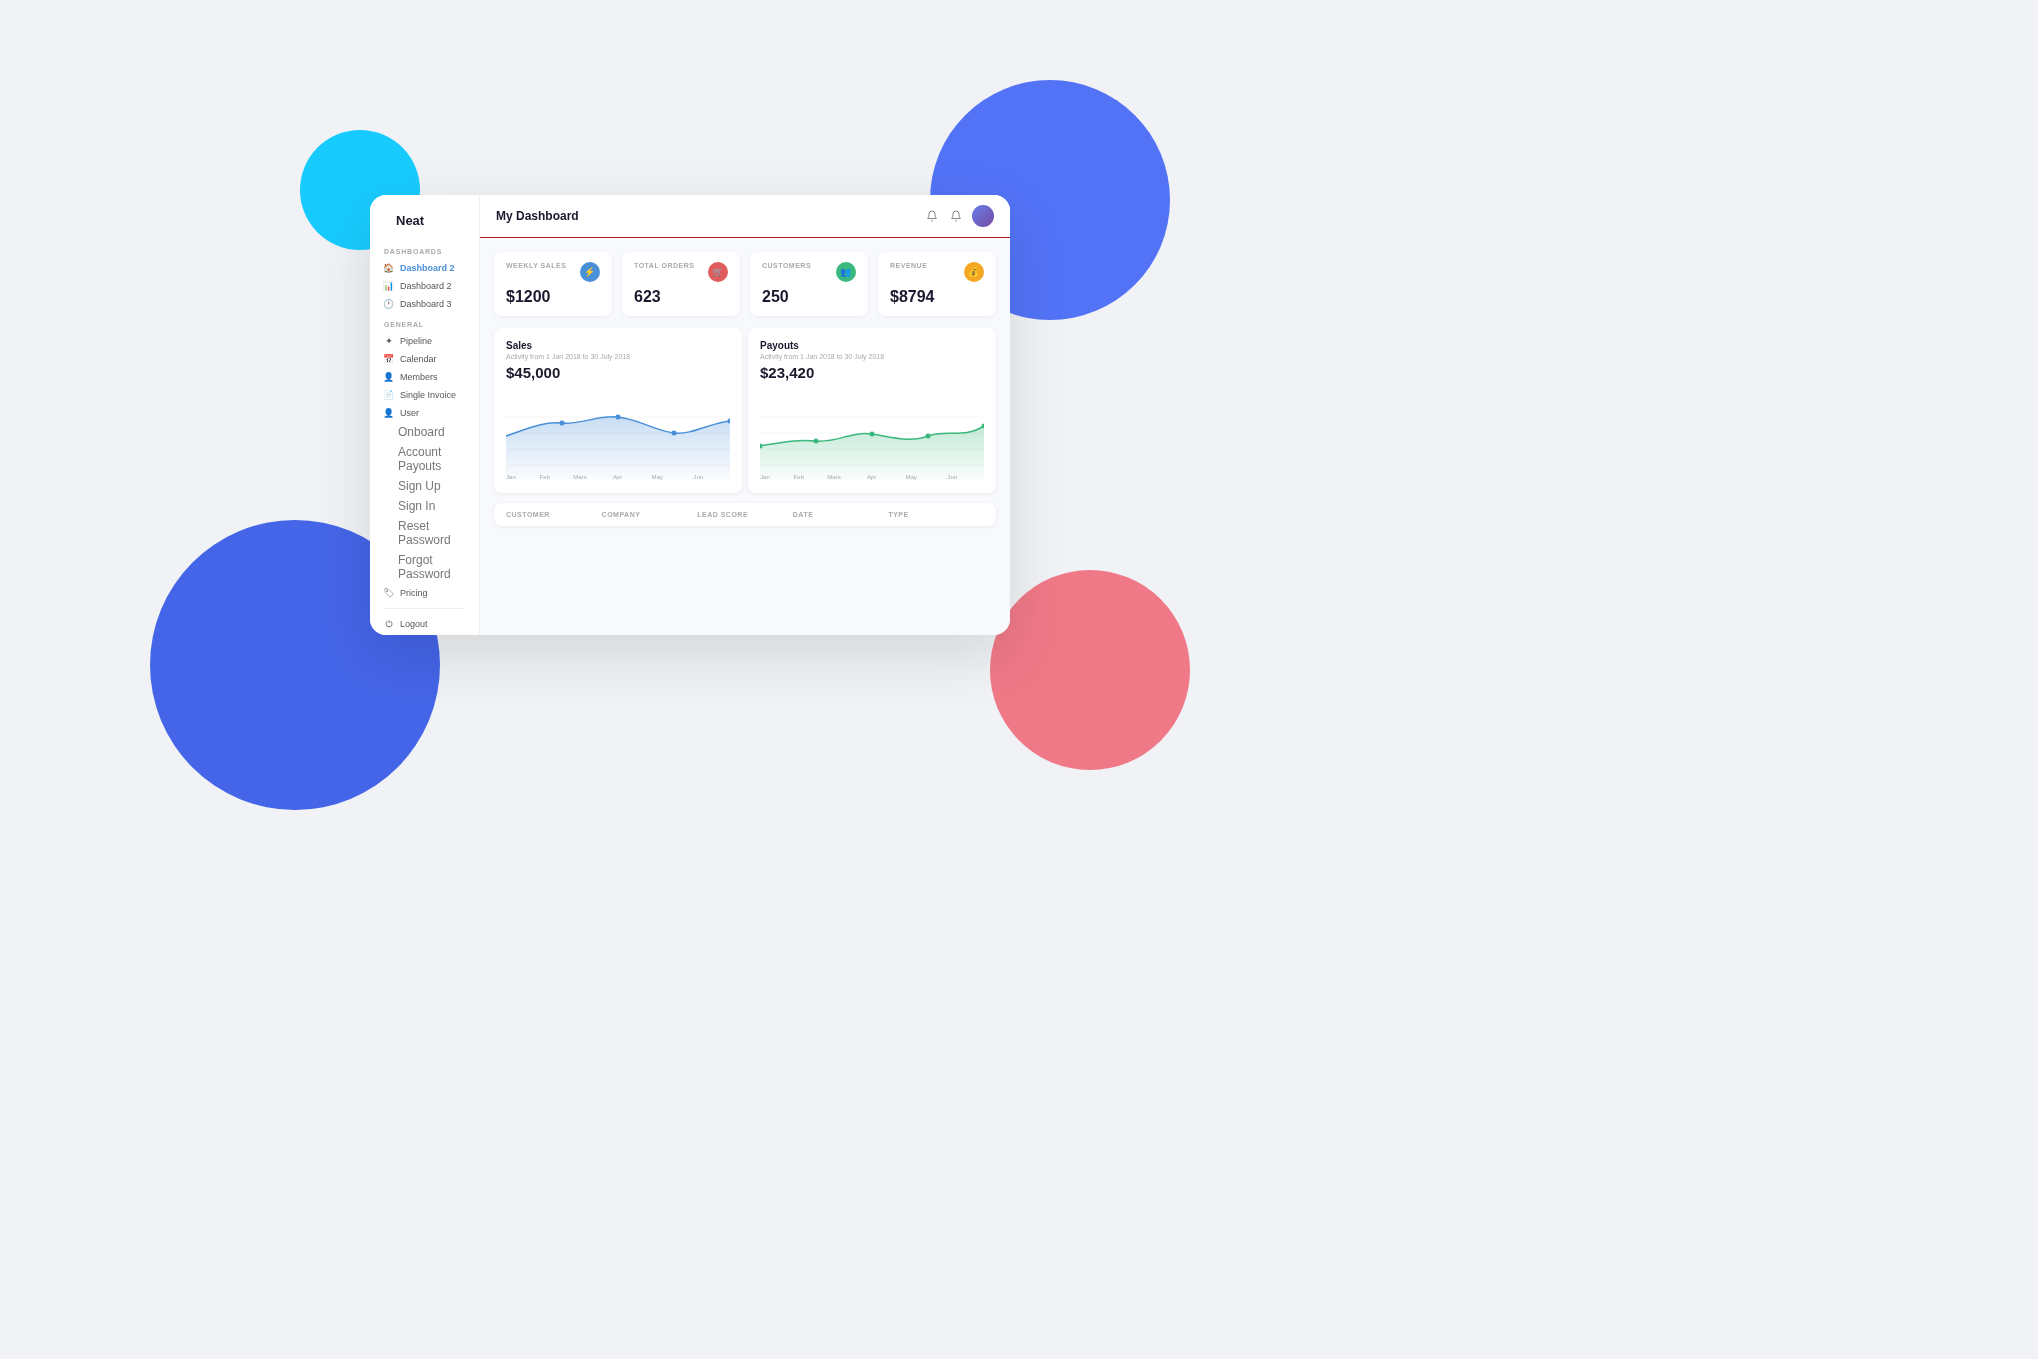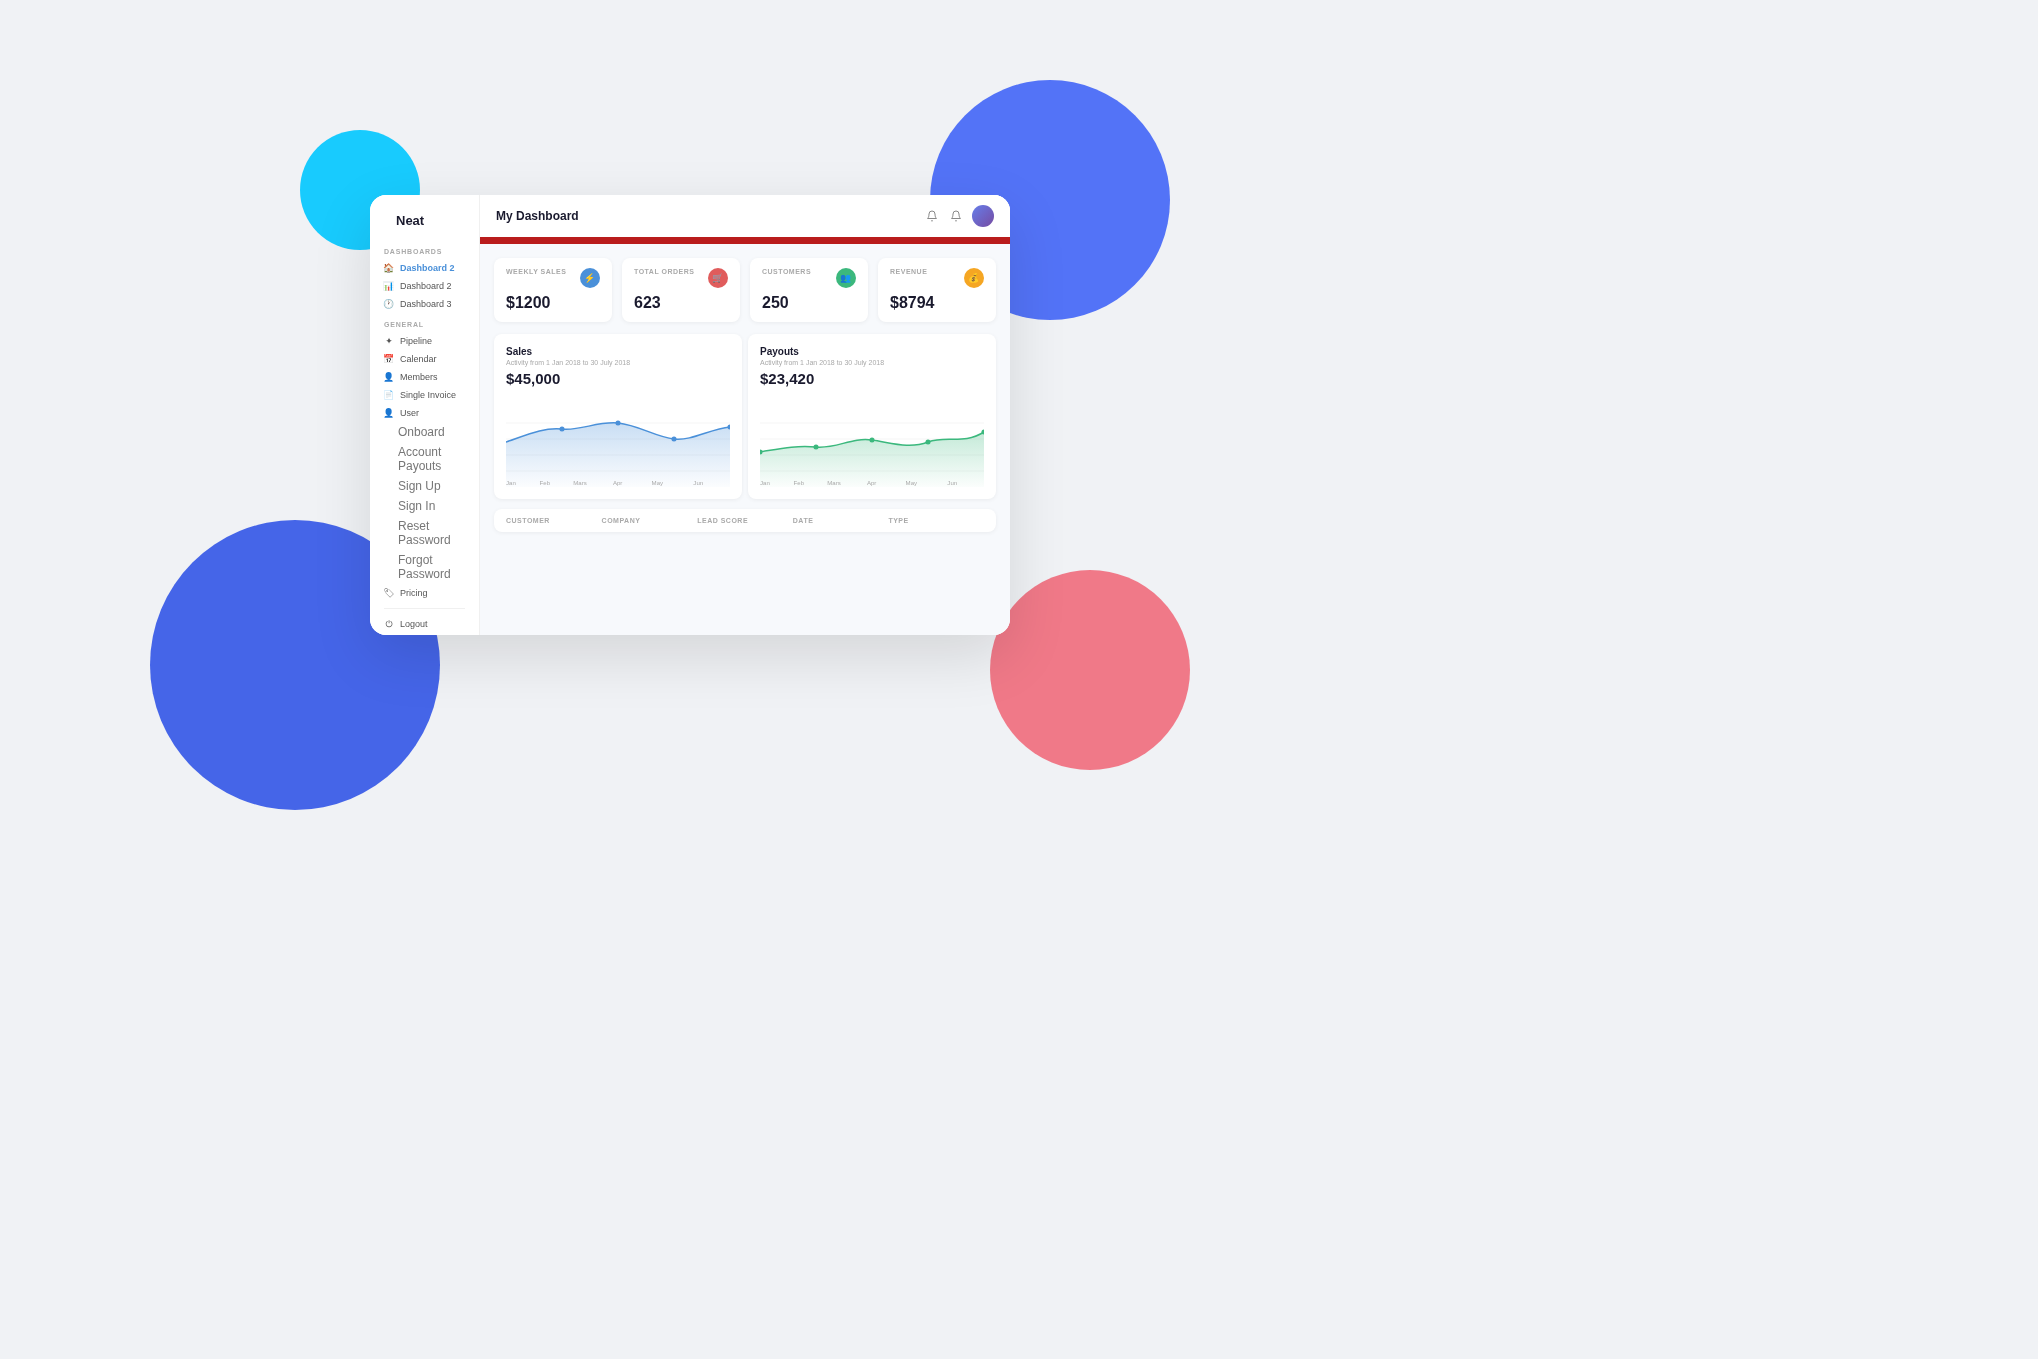--- a/index.html
+++ b/index.html
@@ -106,21 +106,21 @@
       flex-direction: column;
     }
 
     
     .header {
       background: #fff;
       padding: 10px 16px;
       display: flex;
       align-items: center;
       justify-content: space-between;
-      border-bottom: 7px solid #b91c1c;
+      border-bottom: 1px solid #b91c1c;
       flex-shrink: 0;
     }
 
     .header-title {
       font-size: 12px;
       font-weight: 600;
       color: #1a1a2e;
     }
 
     .header-icons {

